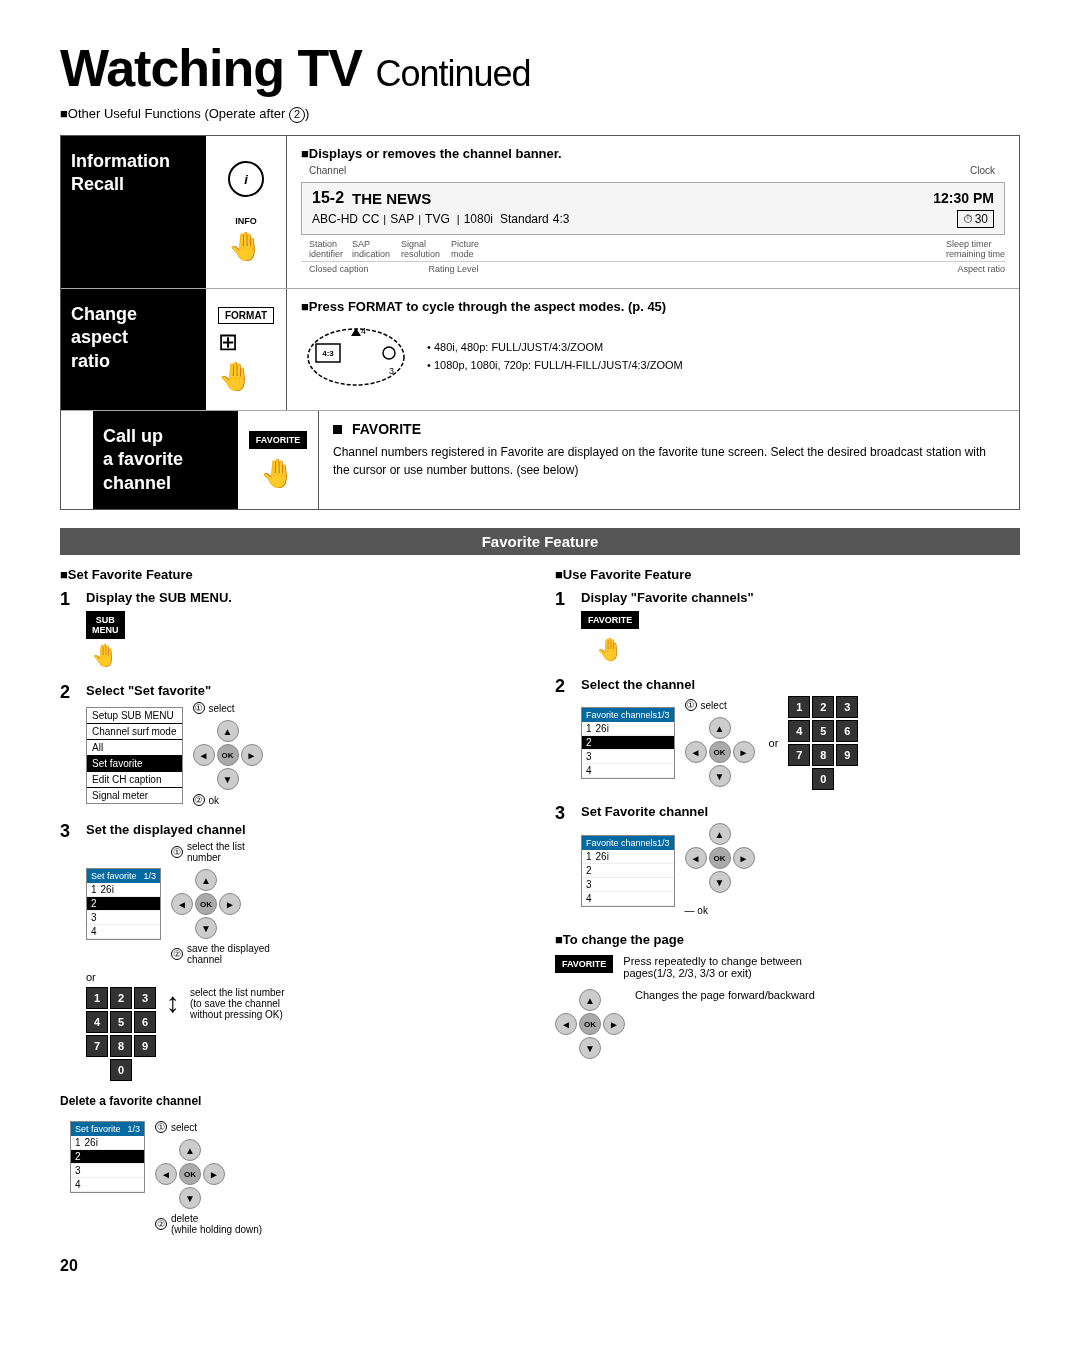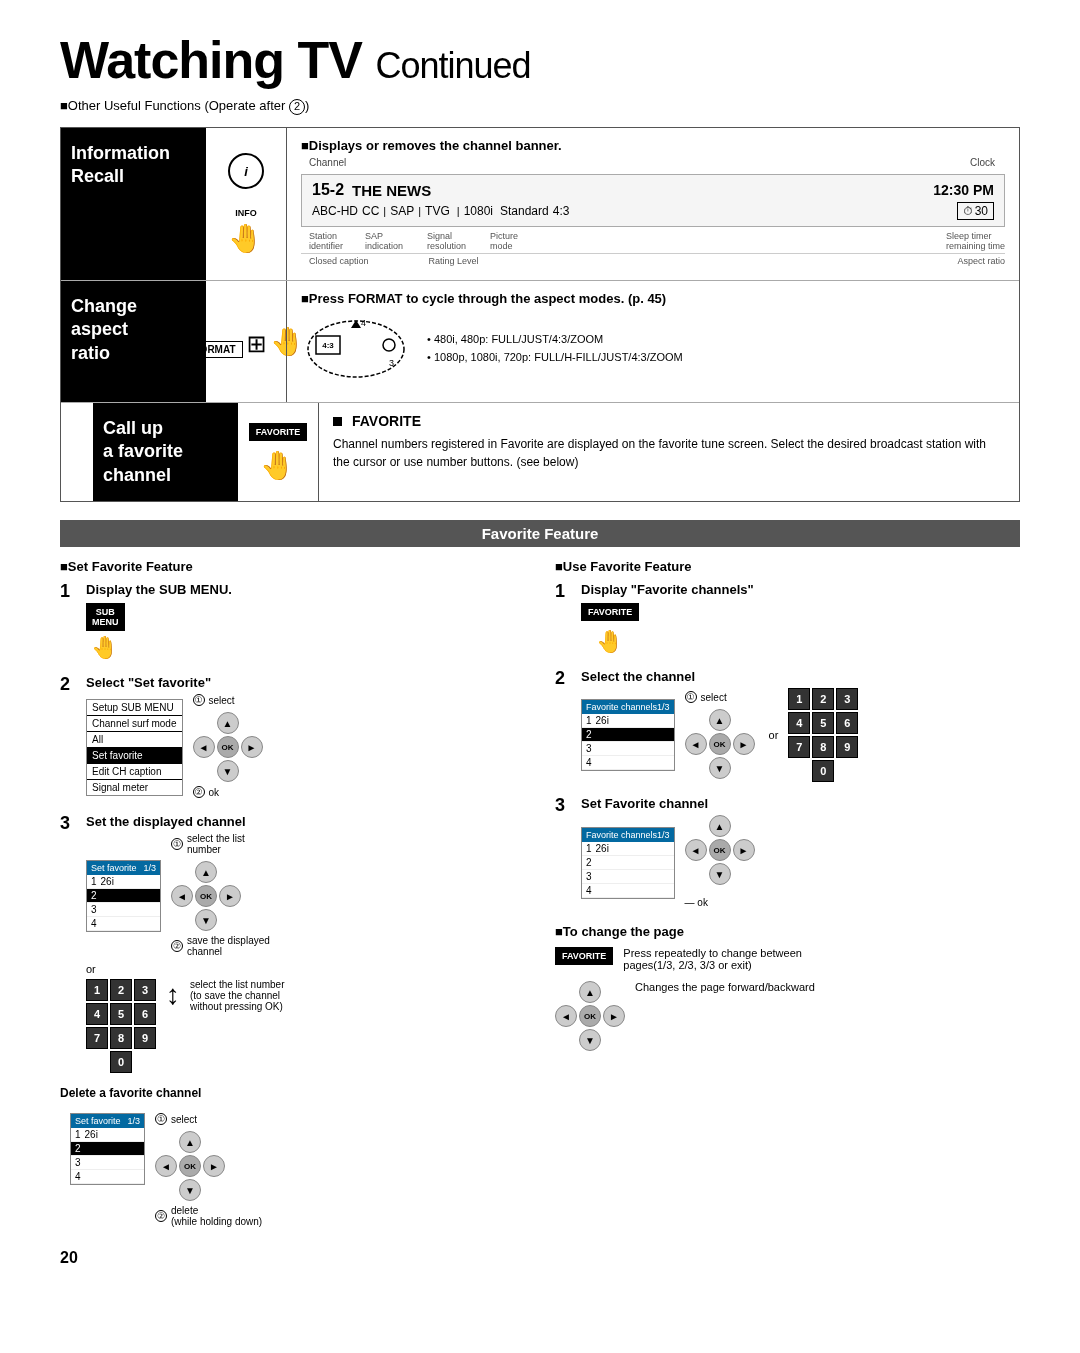--- a/index.html
+++ b/index.html
@@ -10,20 +10,21 @@
       color: #000;
       width: 1080px;
       min-height: 1353px;
       padding: 30px 60px;
     }
     h1.page-title {
       font-size: 52px;
       font-weight: bold;
       margin-bottom: 8px;
       letter-spacing: -1px;
+      margin-top: 8px;
     }
     h1.page-title span.continued {
       font-size: 36px;
       font-weight: normal;
     }
     .subtitle {
       font-size: 13px;
       margin-bottom: 12px;
     }
     .circle-num {
@@ -329,40 +330,40 @@
             <span style="font-size:11px;margin-left:3px;">|</span>
             <span>1080i</span>
             <span style="margin-left:3px;">Standard</span>
             <span>4:3</span>
             <span style="margin-left:auto;border:1px solid #000;padding:1px 5px;font-size:12px;display:flex;align-items:center;gap:2px;">
               <span>⏱</span>
               <span>30</span>
             </span>
           </div>
         </div>
-        <div style="display:flex;gap:14px;font-size:9px;color:#555;margin-top:4px;padding-left:8px;">
+        <div style="display:flex;gap:1px;font-size:9px;color:#555;margin-top:4px;padding-left:8px;">
           <div>Station<br>identifier</div>
           <div style="margin-left:8px;">SAP<br>indication</div>
           <div style="margin-left:10px;">Signal<br>resolution</div>
           <div style="margin-left:10px;">Picture<br>mode</div>
           <div style="margin-left:auto;">Sleep timer<br>remaining time</div>
         </div>
         <div style="display:flex;gap:40px;font-size:9px;color:#555;margin-top:2px;padding-left:8px;border-top:1px solid #ccc;padding-top:2px;">
           <span>Closed caption</span>
           <span style="margin-left:20px;">Rating Level</span>
           <span style="margin-left:auto;">Aspect ratio</span>
         </div>
       </div>
     </div>
   </div>
 
   <div class="main-box-row">
     <div class="row-label">Change<br>aspect<br>ratio</div>
     <div class="row-icon">
-      <div style="display:flex;flex-direction:row;align-items:flex-end;gap:4px;">
+      <div style="display:flex;flex-direction:column;align-items:flex-start;gap:4px;">
         <div style="border:1px solid #000;padding:2px 6px;font-size:10px;font-weight:bold;">FORMAT</div>
         <div style="font-size:24px;">⊞</div>
         <div class="hand-icon">🤚</div>
       </div>
     </div>
     <div class="row-content">
       <div class="info-section-title">■Press FORMAT to cycle through the aspect modes. (p. 45)</div>
       <div style="display:flex;align-items:center;gap:16px;margin:8px 0;">
 
         <div style="position:relative;width:110px;height:70px;">

